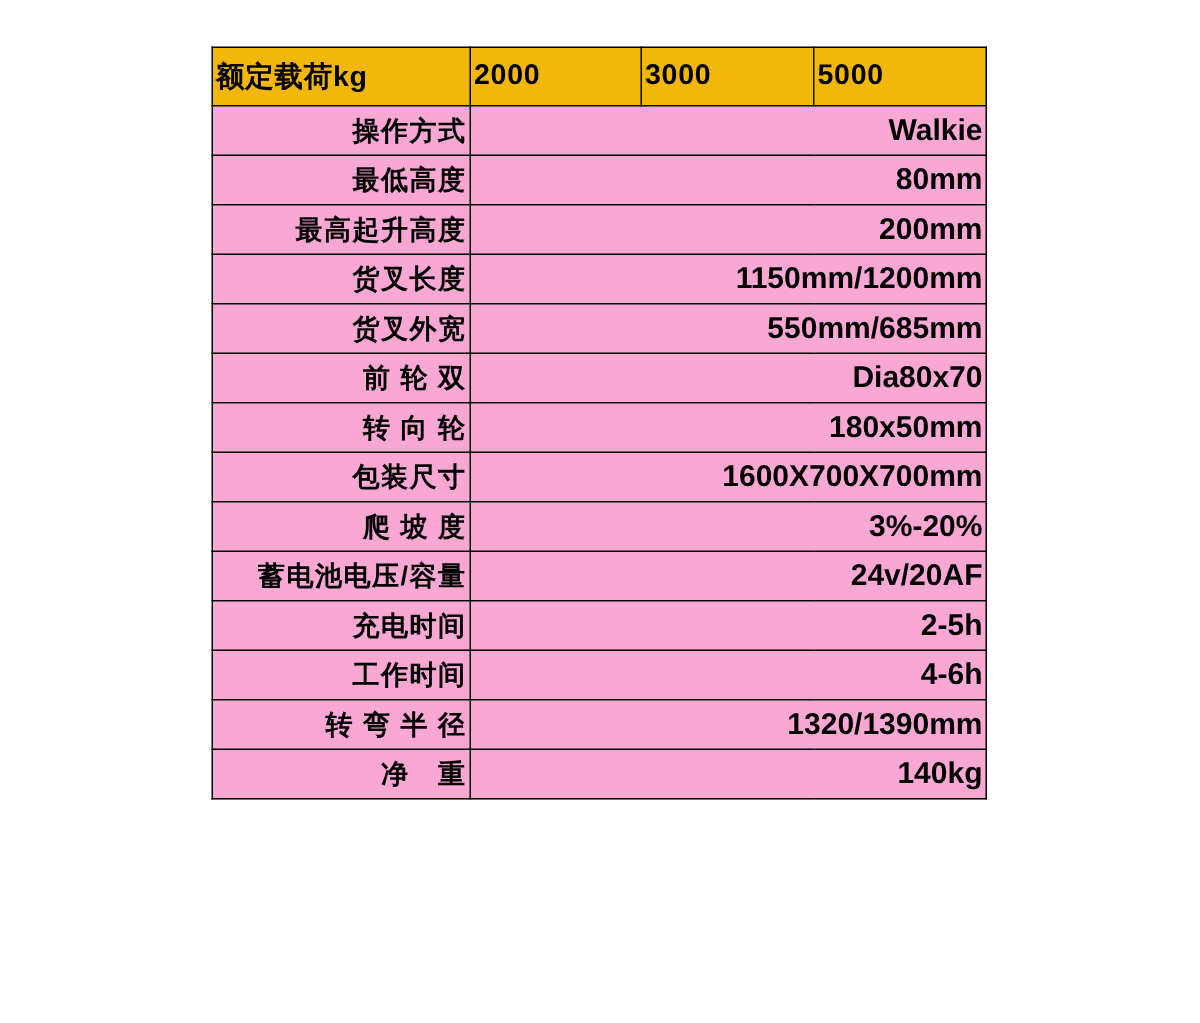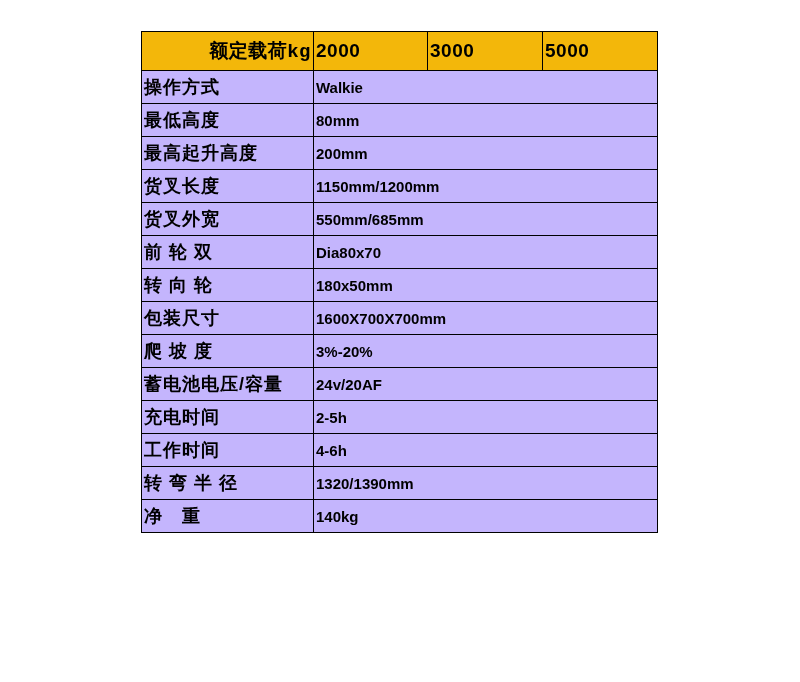--- a/index.html
+++ b/index.html
@@ -35,39 +35,38 @@
     border: 1px solid #000000;
     height: 38px;
     font-size: 19px;
     font-weight: bold;
     text-align: left;
     vertical-align: middle;
     padding: 0 2px;
     letter-spacing: 0.5px;
   }
   table.spec tr.header-row th.label-cell {
-    text-align: right;
-    font-family: Liberation Mono, monospace;
+    text-align: left;
   }
   table.spec td {
     border: 1px solid #000000;
     height: 32px;
     font-size: 18px;
     font-weight: bold;
-    text-align: left;
+    text-align: right;
     vertical-align: middle;
     padding: 0 2px;
-    background: #c4b5fd;
+    background: #f9a8d4;
   }
   table.spec td.label-cell {
     font-size: 18px;
     letter-spacing: 1px;
   }
   table.spec td.value-cell {
-    font-size: 15px;
+    font-size: 20px;
     letter-spacing: 0px;
   }
 </style>
 </head>
 <body>
 
 <div class="spec-wrap">
   <table class="spec">
     <colgroup>
       <col class="c0">

